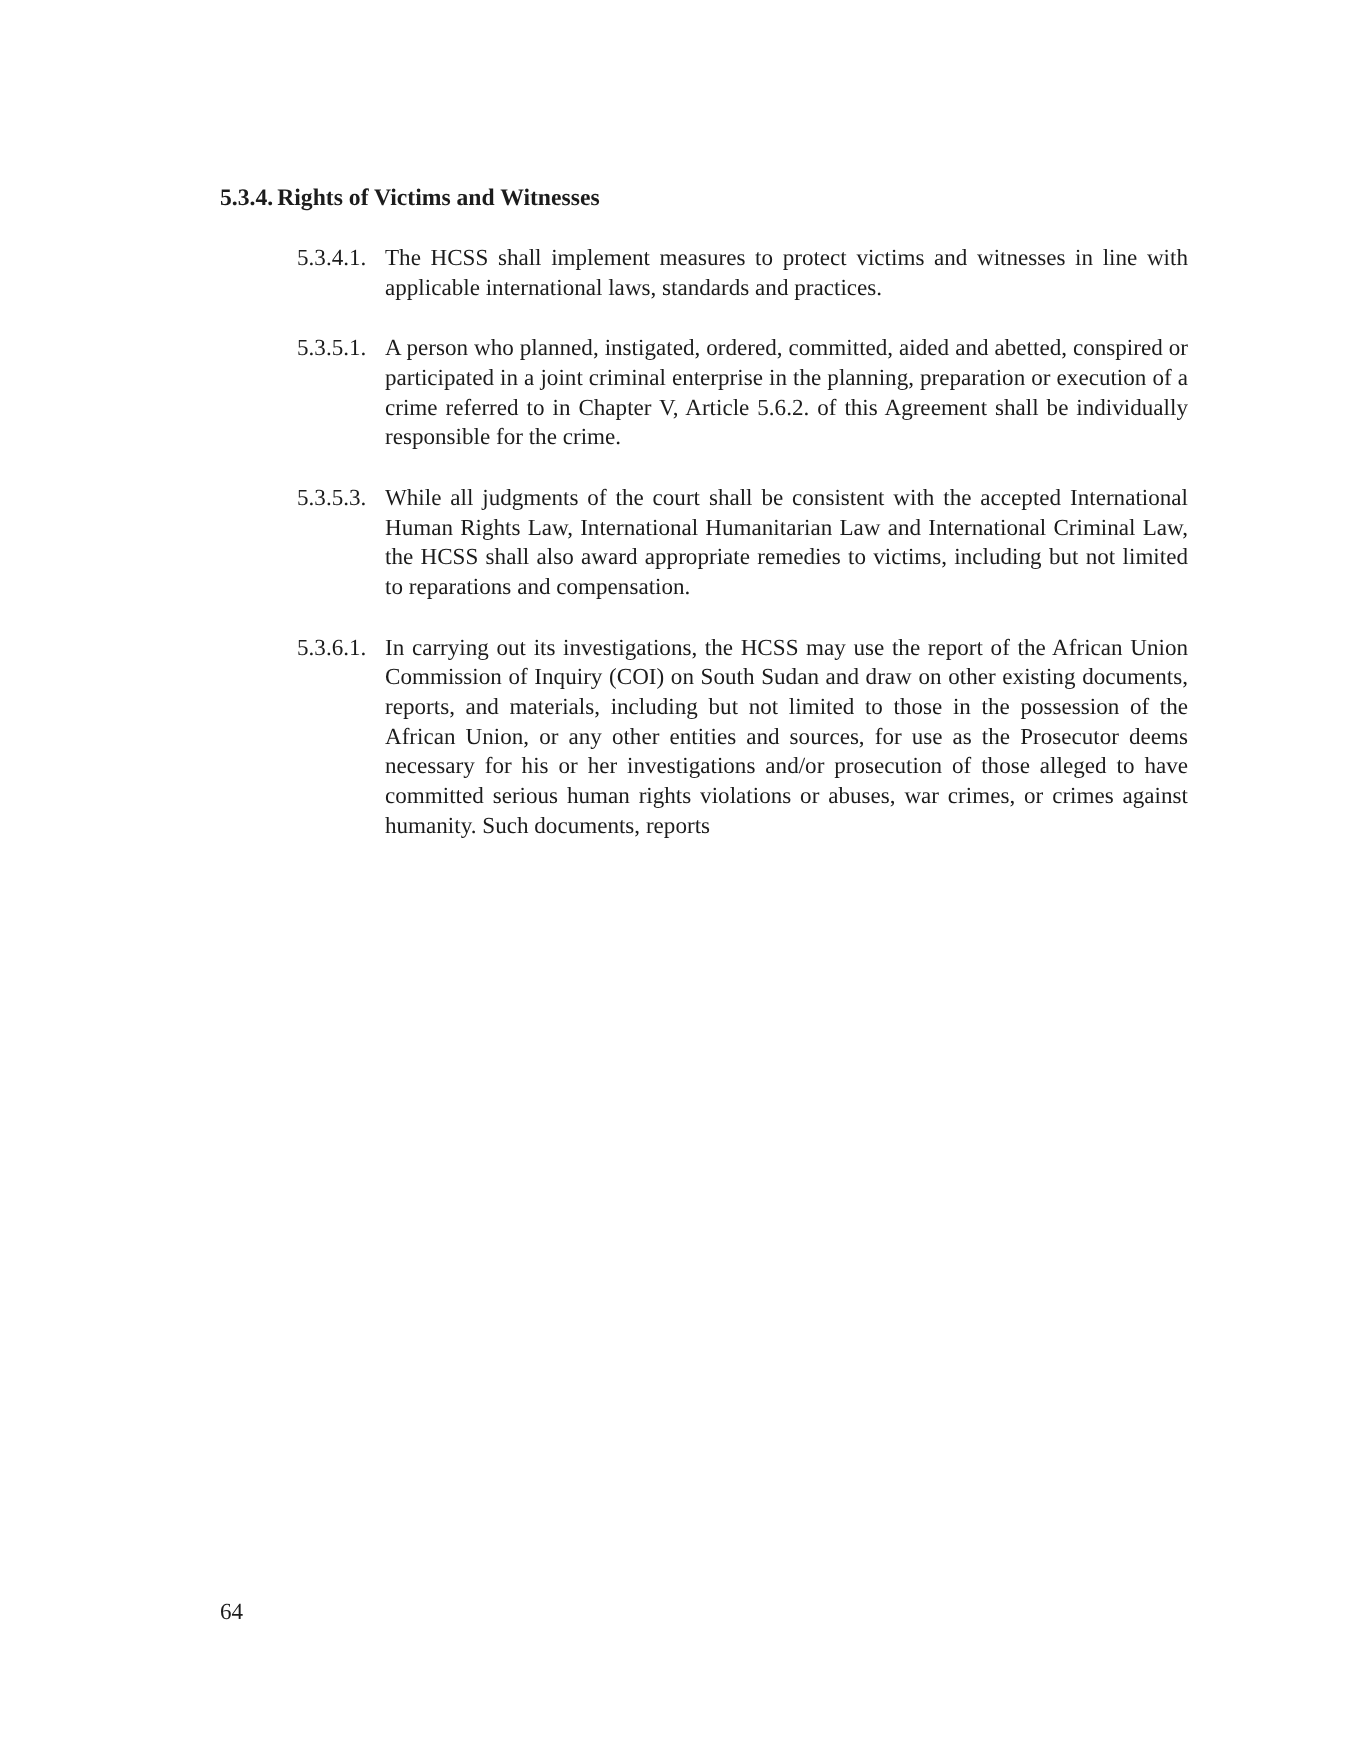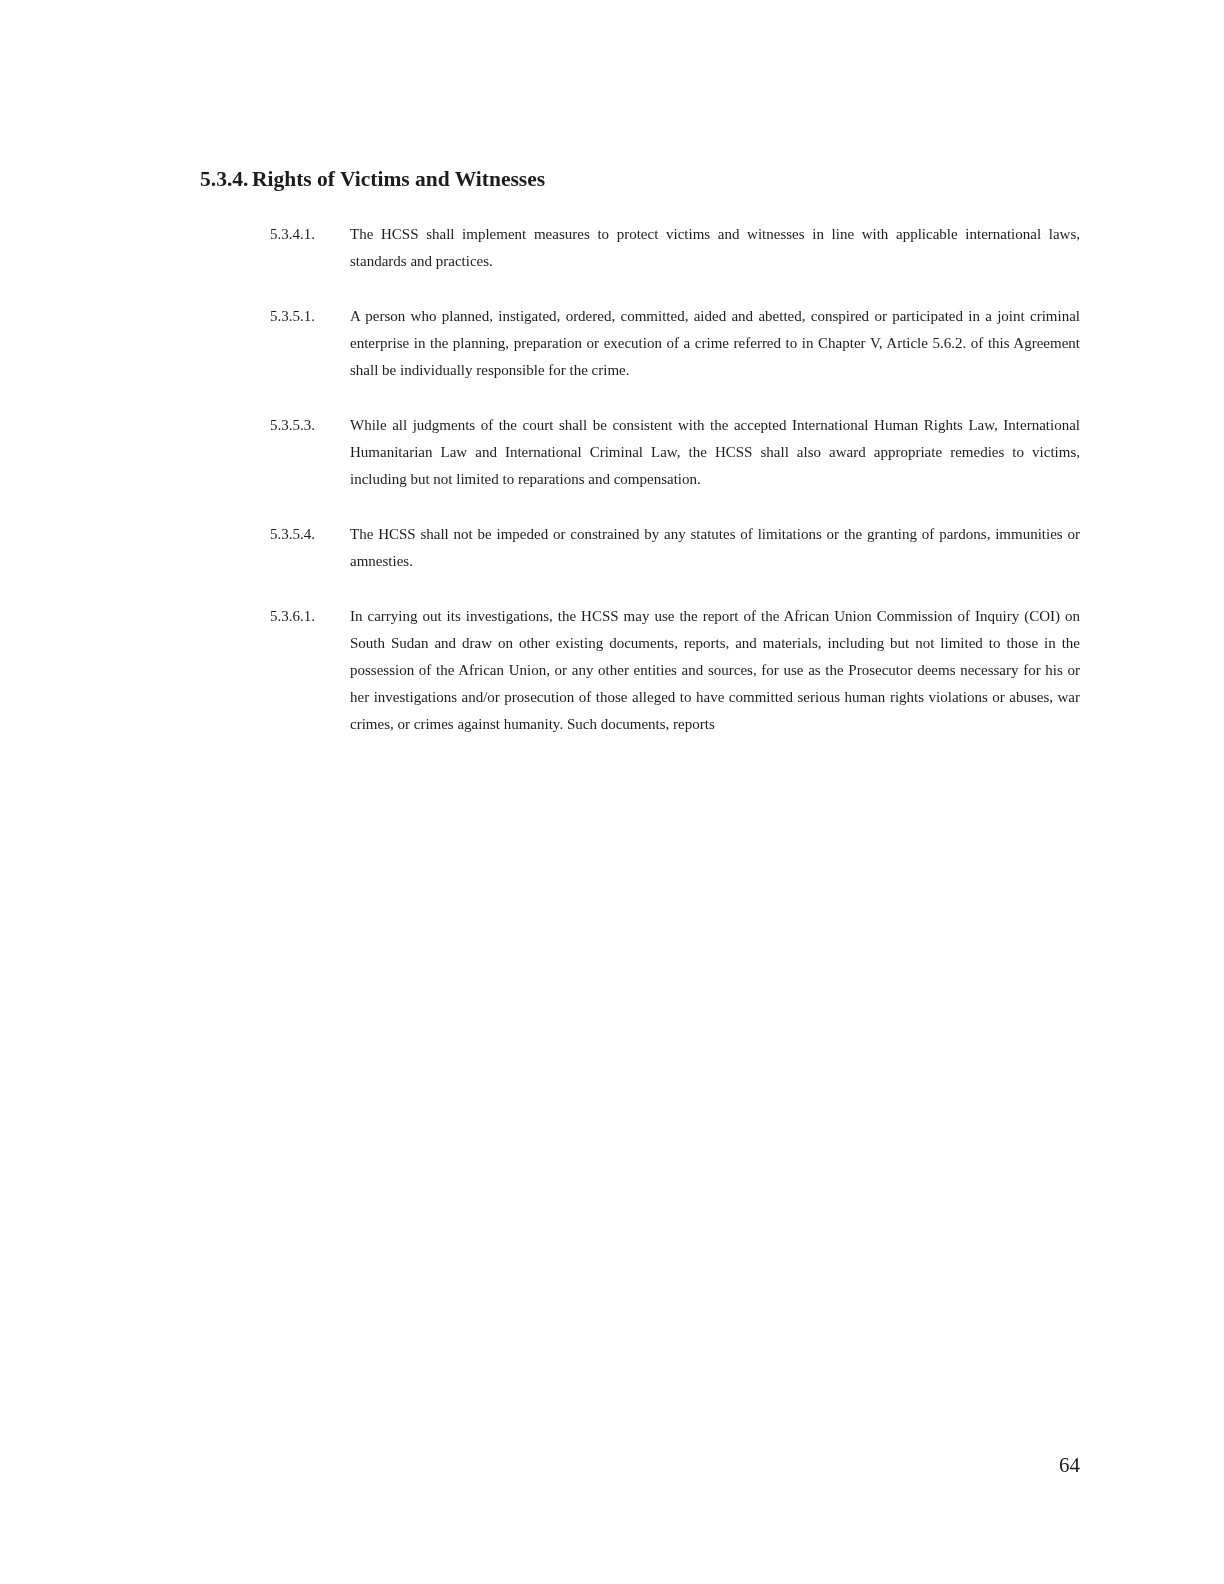--- a/index.html
+++ b/index.html
@@ -28,37 +28,37 @@
     line-height: 27px;
     margin: 3px 0 28px 0;
     text-align: left;
   }
   .heading .h-num {
     display: inline-block;
     width: 52px;
     text-indent: 0;
   }
   .clause {
-    font-size: 15px;
+    font-size: 21px;
     line-height: 27px;
     margin: 0 0 28px 150px;
     text-indent: -80px;
     text-align: justify;
   }
   .clause .c-num {
     display: inline-block;
     width: 80px;
     text-indent: 0;
   }
   .page-number {
     position: absolute;
     left: 200px;
     width: 880px;
     top: 1452px;
-    text-align: right;
+    text-align: left;
     font-size: 21px;
     line-height: 27px;
   }
 </style>
 </head>
 <body>
 
 <div class="page">
   <div class="content">
 
@@ -66,21 +66,20 @@
 
     <p class="clause"><span class="c-num">5.3.4.1.</span><span class="c-text">The HCSS shall implement measures to protect victims and witnesses in line with applicable international laws, standards and practices.</span></p>
 
 
 
     <p class="clause"><span class="c-num">5.3.5.1.</span><span class="c-text">A person who planned, instigated, ordered, committed, aided and abetted, conspired or participated in a joint criminal enterprise in the planning, preparation or execution of a crime referred to in Chapter V, Article 5.6.2. of this Agreement shall be individually responsible for the crime.</span></p>
 
 
     <p class="clause"><span class="c-num">5.3.5.3.</span><span class="c-text">While all judgments of the court shall be consistent with the accepted International Human Rights Law, International Humanitarian Law and International Criminal Law, the HCSS shall also award appropriate remedies to victims, including but not limited to reparations and compensation.</span></p>
 
-    <p class="clause"><span class="c-num">5.3.5.4.</span><span class="c-text">The HCSS shall not be impeded or constrained by any statutes of limitations or the granting of pardons, immunities or amnesties.</span></p>
 
 
 
 
     <p class="clause"><span class="c-num">5.3.6.1.</span><span class="c-text">In carrying out its investigations, the HCSS may use the report of the African Union Commission of Inquiry (COI) on South Sudan and draw on other existing documents, reports, and materials, including but not limited to those in the possession of the African Union, or any other entities and sources, for use as the Prosecutor deems necessary for his or her investigations and/or prosecution of those alleged to have committed serious human rights violations or abuses, war crimes, or crimes against humanity.  Such documents, reports</span></p>
 
   </div>
 
   <div class="page-number">64</div>
 </div>

